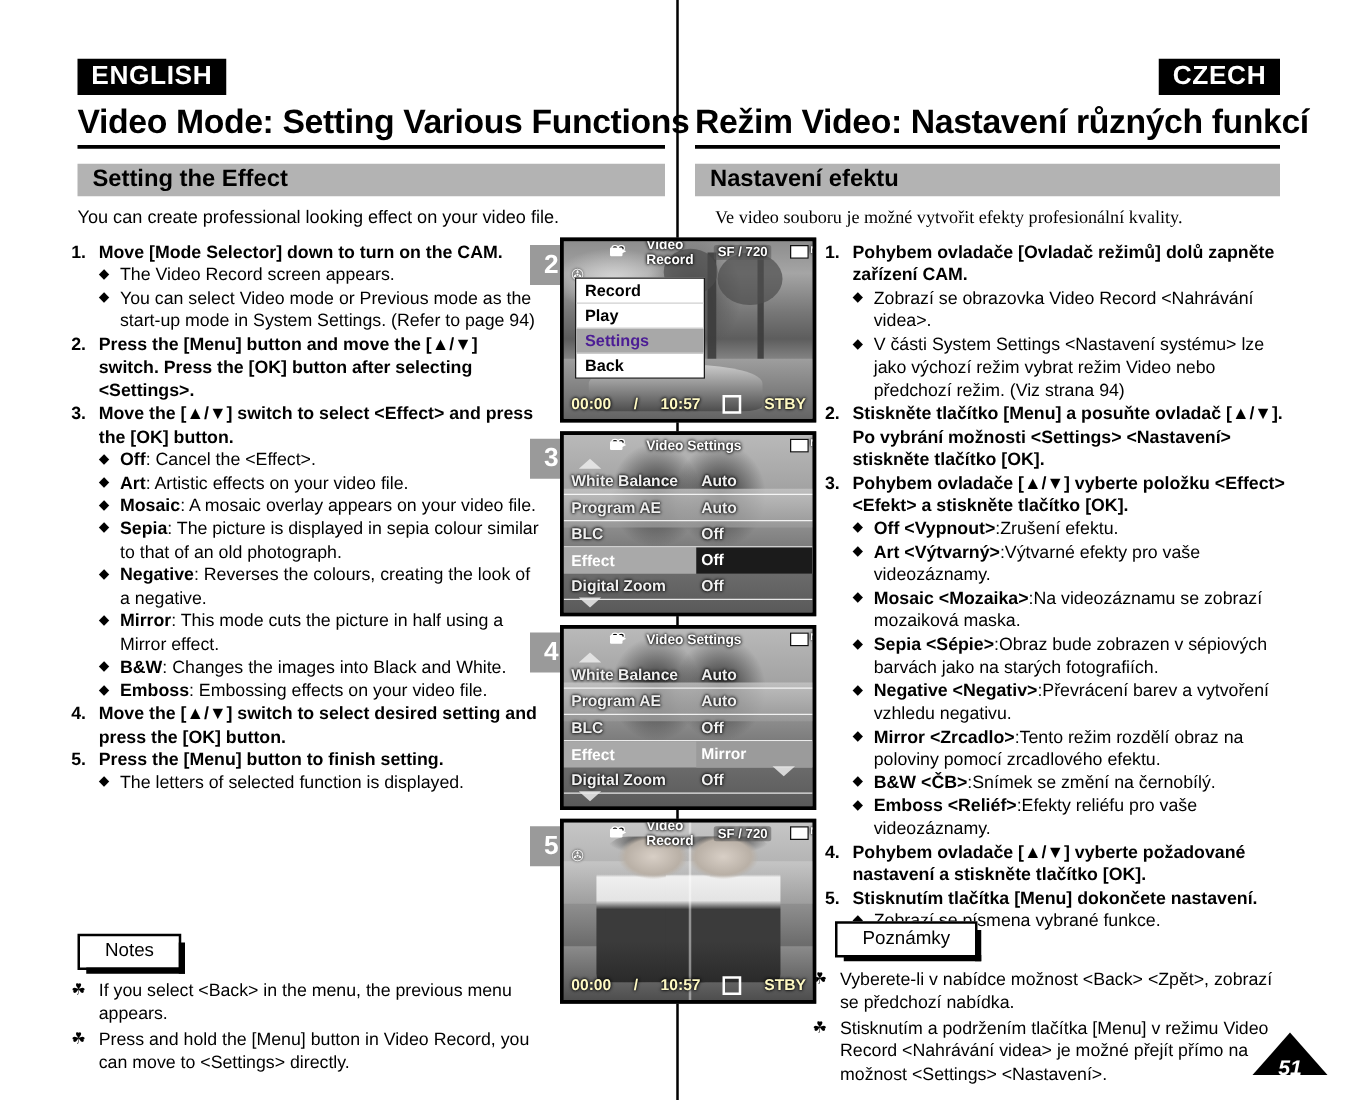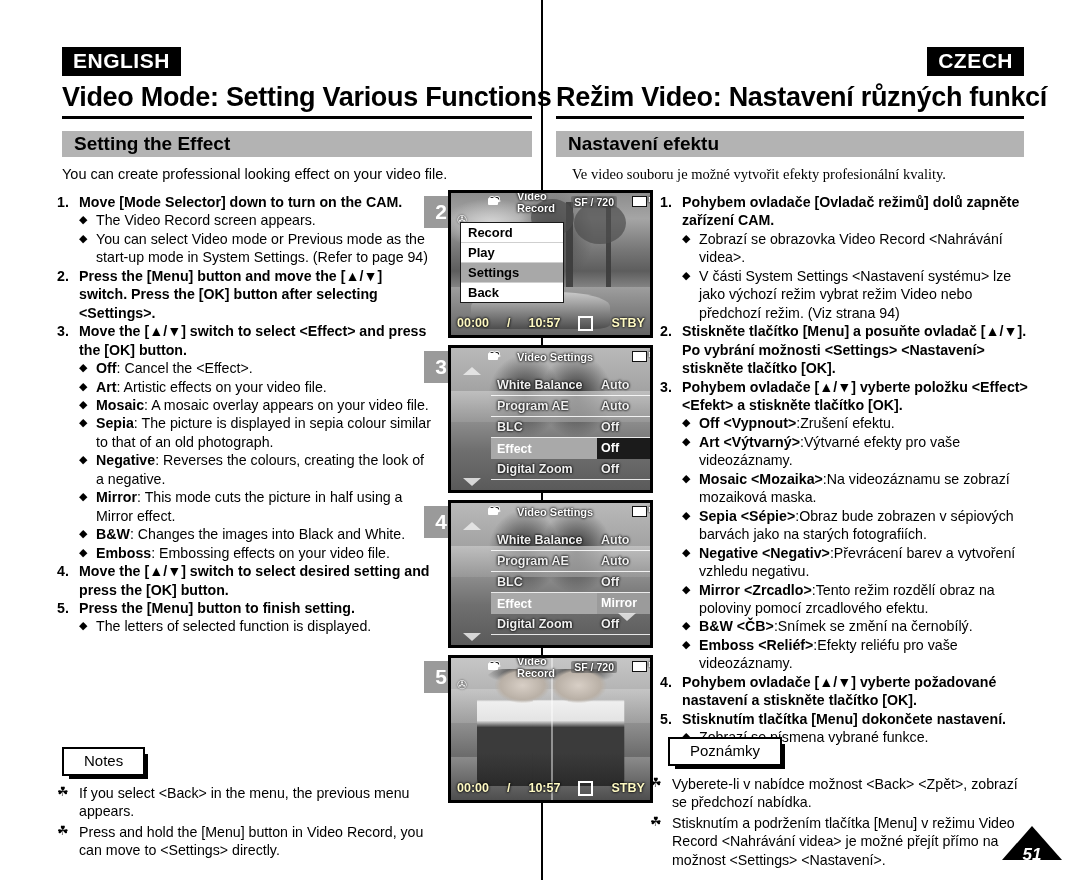--- a/index.html
+++ b/index.html
@@ -200,24 +200,24 @@
   .popup{
     position:absolute;left:9px;top:29px;width:102px;
     background:#fff;border:1px solid #1a1a1a;
   }
   .popup .pitem{
     height:19px;line-height:19px;padding-left:7px;
     font-size:13px;font-weight:bold;color:#000;
     border-bottom:1px solid #cfcfcf;
   }
   .popup .pitem:last-child{border-bottom:none;}
-  .popup .pitem.sel{background:#a8a8a8;color:#000000;}
-
-  
-  .setlist{position:absolute;left:0;top:17px;width:100%;padding-left:40px;}
+  .popup .pitem.sel{background:#a8a8a8;color:#4c1d95;}
+
+  
+  .setlist{position:absolute;left:0;top:17px;width:100%;}
   .setrow{
     position:relative;height:21px;display:flex;align-items:center;
     font-size:12.5px;font-weight:bold;color:#f0f0f0;
     text-shadow:0 0 2px #000,0 0 3px #000;
     border-bottom:1.5px solid rgba(255,255,255,.85);
     padding-left:6px;box-sizing:border-box;
   }
   .setrow .label{width:104px;flex:0 0 104px;}
   .setrow .value{flex:1;}
   .setrow.hl{background:#a9a9a9;color:#fff;text-shadow:none;border-bottom:none;}

